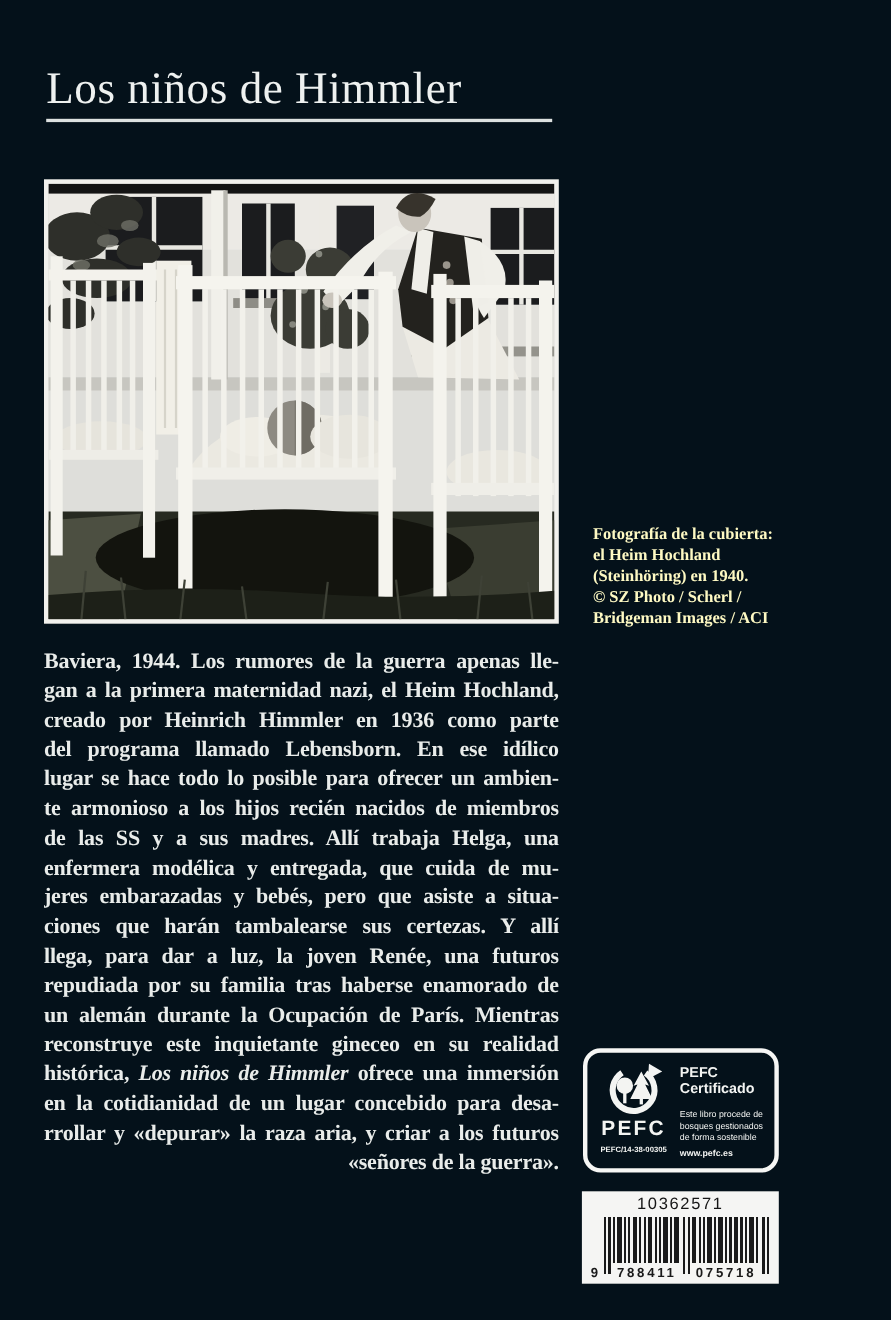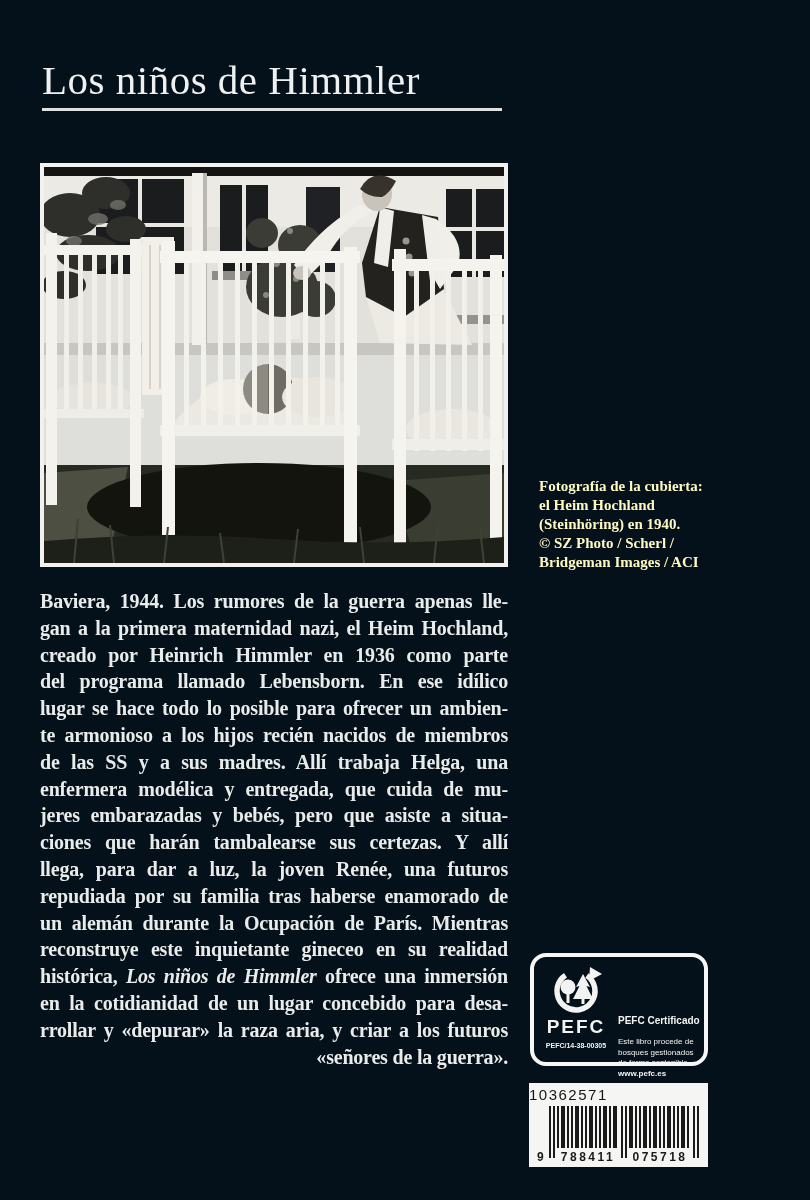--- a/index.html
+++ b/index.html
@@ -59,28 +59,28 @@
   .pefc-left{
     width:88px;display:flex;flex-direction:column;align-items:center;
     padding-top:9px;
   }
   .pefc-word{font-size:19px;font-weight:700;letter-spacing:2px;margin-top:0px;}
   .pefc-code{font-size:7px;font-weight:700;margin-top:4px;white-space:nowrap;}
   .pefc-right{
     flex:1;display:flex;flex-direction:column;
     padding:10px 4px 9px 0;
   }
-  .pefc-title{font-size:10px;font-weight:700;margin-top:48px;}
+  .pefc-title{font-size:13px;font-weight:700;}
   .pefc-desc{font-size:8px;line-height:10.5px;margin-top:11px;width:82px;}
   .pefc-url{font-size:8px;font-weight:700;margin-top:auto;}
 
   
   .barcode{
     position:absolute;left:529px;top:1083px;width:179px;height:84px;
-    background:#f5f5f3;color:#161616;
+    background:#f5f5f3;color:#161616;text-align:center;
     font-family:"Liberation Sans",sans-serif;
   }
   .barcode-top{font-size:15px;letter-spacing:1.5px;padding-top:3px;}
   .barcode svg{display:block;margin:1px auto 0;}
 </style>
 </head>
 <body>
 
 <div class="page">
 

